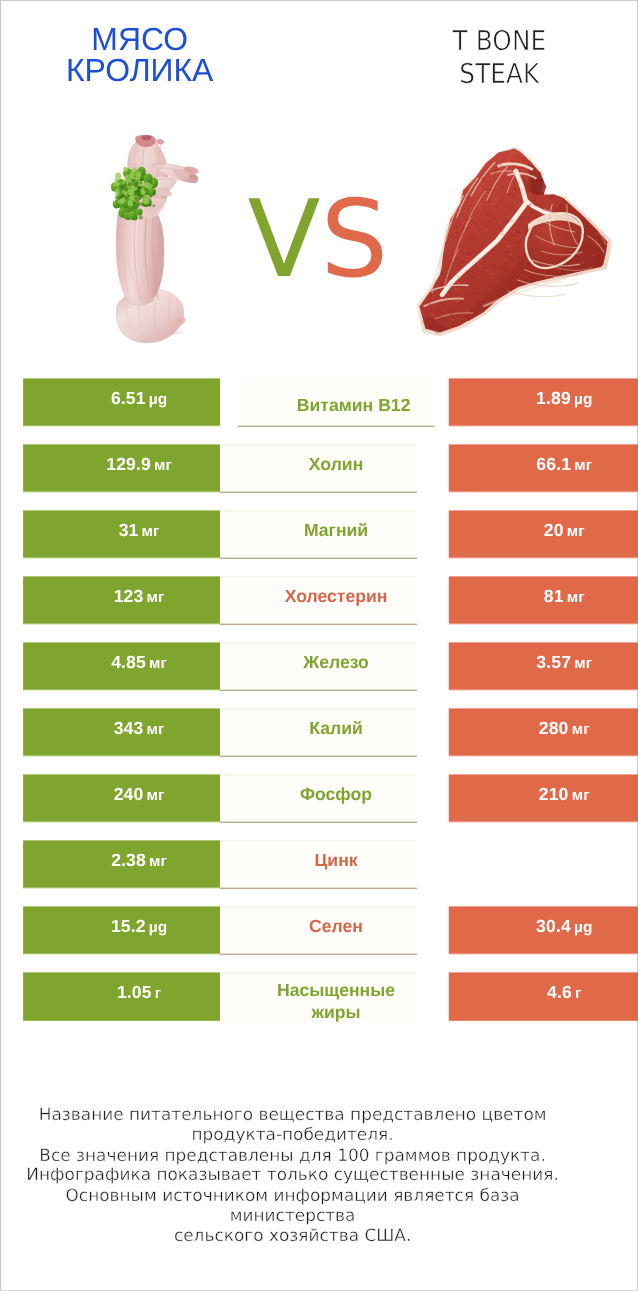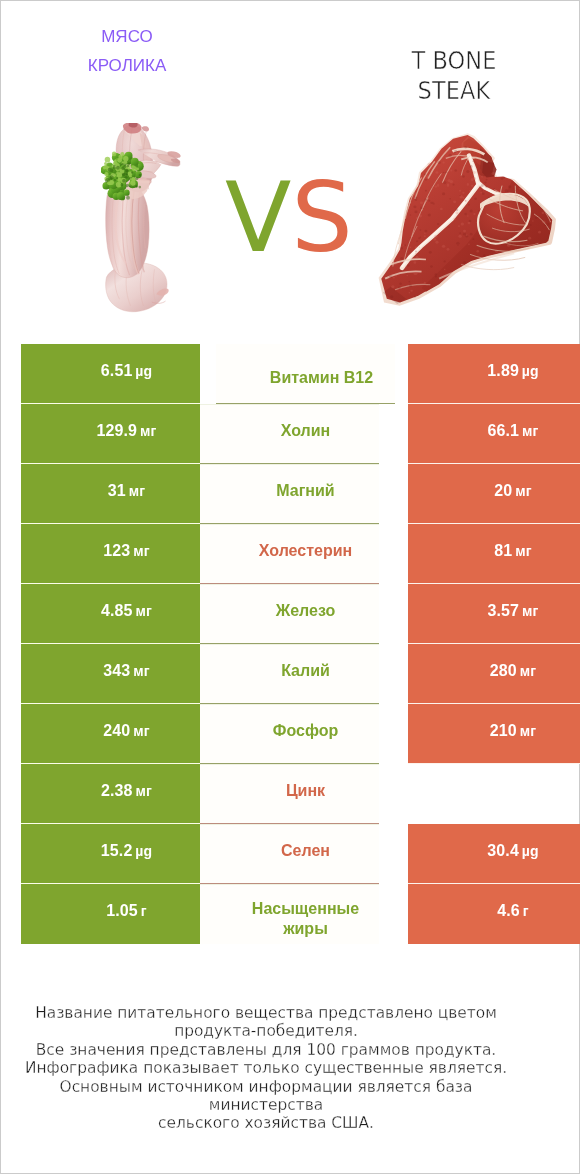--- a/index.html
+++ b/index.html
@@ -2,41 +2,41 @@
 <html><head>
 <meta charset="utf-8">
 <style>
   html,body{margin:0;padding:0;}
   body{width:580px;height:1174px;background:#ffffff;font-family:"Liberation Sans",sans-serif;overflow:hidden;}
   .page{position:relative;width:580px;height:1174px;background:#fff;}
   .page-border{position:absolute;left:0;top:0;width:580px;height:1174px;box-sizing:border-box;border:1px solid #cbcbcb;pointer-events:none;}
 
   
   .title{position:absolute;text-align:center;color:#1c1c1c;}
-  .title-left{left:7px;top:21.5px;width:240px;font-size:17px;line-height:29px;font-weight:400;
-      font-family:"Liberation Sans",sans-serif;color:#8b5cf6;}
+  .title-left{left:7px;top:21.5px;width:240px;font-size:29px;line-height:29px;font-weight:400;
+      font-family:"Liberation Sans",sans-serif;color:#1d4ed8;}
   .title-right{left:354px;top:22px;width:200px;font-size:25px;line-height:29.5px;font-weight:400;
-      font-family:"DejaVu Sans Condensed","DejaVu Sans",sans-serif;letter-spacing:0.1px;color:#222;margin-top:24px;
+      font-family:"DejaVu Sans Condensed","DejaVu Sans",sans-serif;letter-spacing:0.1px;color:#222;
       -webkit-text-stroke:0.55px #fff;}
 
   
   .hero{position:absolute;left:0;top:110px;width:529px;height:215px;}
   .photo{position:absolute;}
   .photo-left{left:100.7px;top:12.7px;width:92.2px;height:192.5px;}
   .photo-left svg{width:92.2px;height:192.5px;display:block;}
   .photo-right{left:373px;top:15px;width:193px;height:189px;}
   .photo-right svg{width:193px;height:189px;display:block;}
   .vs-inner{position:absolute;left:225px;top:59px;font-size:97px;line-height:97px;font-weight:400;font-family:"DejaVu Sans",sans-serif;letter-spacing:0;}
   .vs-v{color:#7FA52E;}
   .vs-s{color:#E0694A;}
 
   
   .table{position:absolute;left:21px;top:344px;width:536px;}
   .row{position:relative;height:60px;width:536px;}
-  .cell{position:absolute;top:0;height:60px;box-sizing:border-box;display:flex;align-items:center;justify-content:center;padding-left:32px;}
+  .cell{position:absolute;top:0;height:44px;box-sizing:border-box;display:flex;align-items:center;justify-content:center;padding-left:32px;}
   .c-left{left:0;width:179px;background:#7FA52E;border-bottom:1.6px solid #fbfde8;}
   .c-mid{left:179px;width:179px;background:#fffefb;border-top:1px solid #eff2e2;border-bottom:1.4px solid #98a268;}
   .c-mid.orange{border-bottom-color:#bd8e7e;}
   .c-right{left:358px;width:178px;background:#E0694A;border-bottom:1.6px solid #fdf3ec;margin-left:29px;}
   .row:first-child .c-mid{border-top:0;margin-left:16px;}
   .row:last-child .c-left,.row:last-child .c-right,.row:last-child .c-mid{border-bottom:0;}
   .val{color:#ffffff;font-size:16px;font-weight:bold;letter-spacing:0.1px;white-space:nowrap;position:relative;top:-3px;}
   .val .u{font-size:14px;font-weight:bold;}
   .lbl{font-size:16px;font-weight:bold;text-align:center;line-height:20px;position:relative;top:-3px;max-width:125px;}
   .lbl.two{line-height:20px;top:4px;}
@@ -752,17 +752,17 @@
         <div class="cell c-right">
           <span class="val">4.6<span class="u"> г</span></span>
         </div>
       </div>
     </div>
 
   <div class="footer" id="footer-note">
       <div>Название питательного вещества представлено цветом</div>
       <div>продукта-победителя.</div>
       <div>Все значения представлены для 100 граммов продукта.</div>
-      <div>Инфографика показывает только существенные является.</div>
+      <div>Инфографика показывает только существенные значения.</div>
       <div>Основным источником информации является база министерства</div>
       <div>сельского хозяйства США.</div>
     </div>
 </div>
 
 </body></html>

